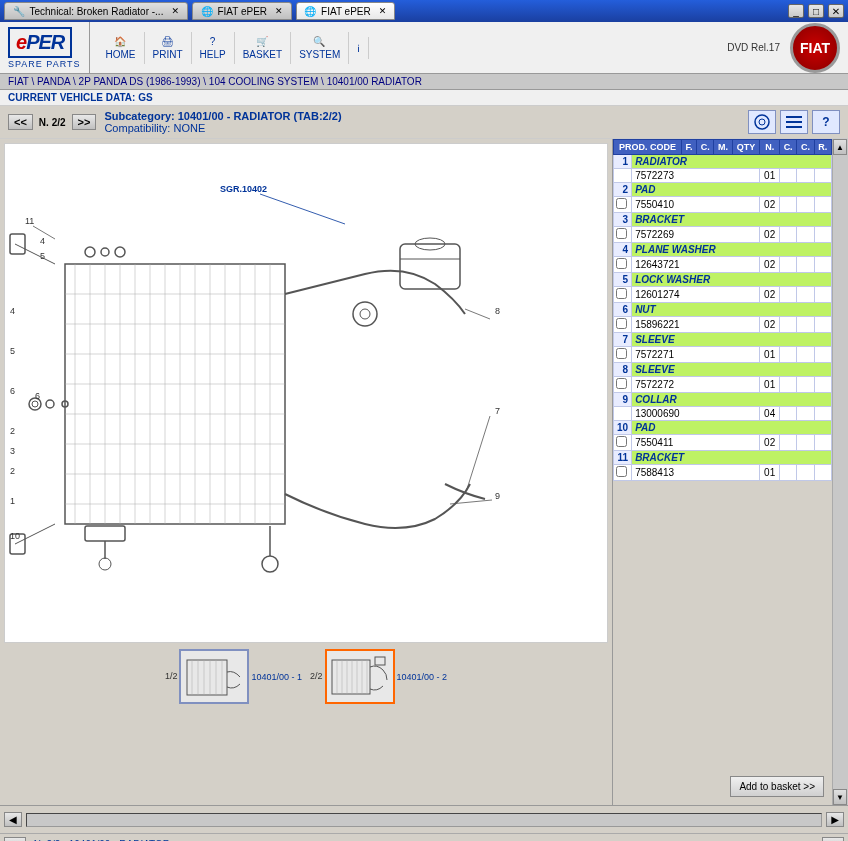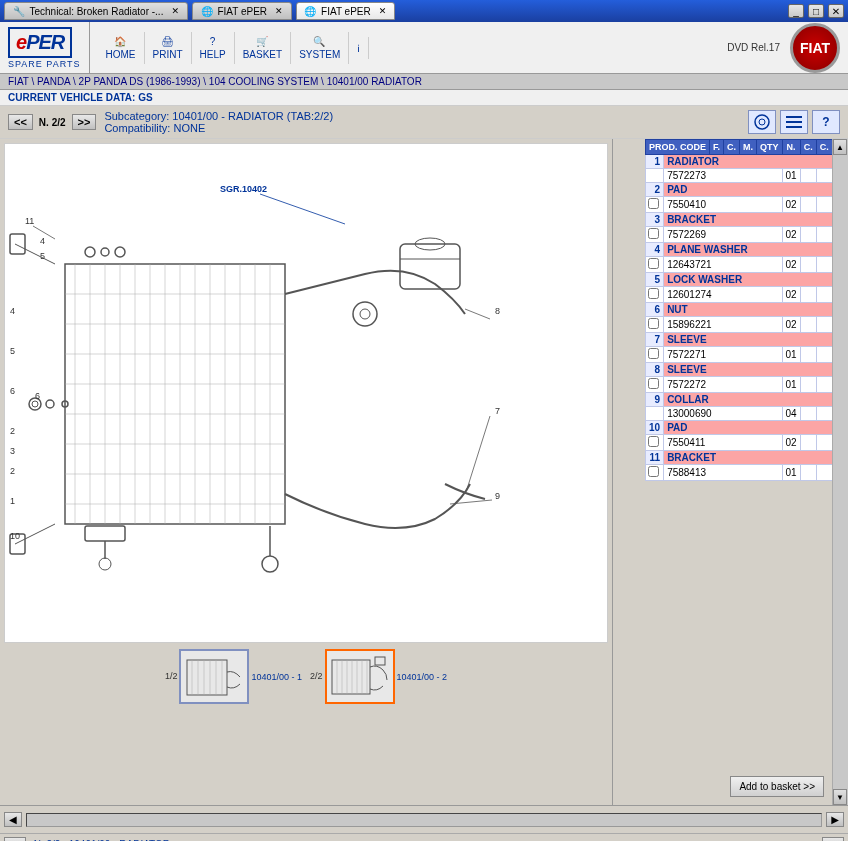--- a/index.html
+++ b/index.html
@@ -25,21 +25,21 @@
 
     
     .vehicle-bar { background: #f0f0f0; padding: 2px 8px; font-size: 10px; color: #003399; font-weight: bold; border-bottom: 1px solid #ccc; }
 
     
     .left-panel { flex: 1; padding: 4px; position: relative; overflow: hidden; }
     .nav-arrows { display: flex; align-items: center; gap: 2px; }
     .arrow-btn { background: linear-gradient(to bottom, #e8e8e8, #c0c0c0); border: 1px solid #888; padding: 1px 5px; cursor: pointer; font-weight: bold; font-size: 11px; }
     .page-num { font-size: 10px; font-weight: bold; padding: 0 4px; }
     .subcat-info { flex: 1; }
-    .subcat-title { font-size: 11px; font-weight: normal; color: #003399; }
+    .subcat-title { font-size: 11px; font-weight: bold; color: #003399; }
     .subcat-compat { font-size: 11px; color: #003399; }
     .view-icons { display: flex; gap: 4px; margin-left: auto; }
     .view-icon-btn { width: 28px; height: 24px; background: #e0e8ff; border: 1px solid #8090c0; cursor: pointer; display: flex; align-items: center; justify-content: center; }
 
     
     .diagram-area { width: 100%; height: 500px; background: white; border: 1px solid #ccc; position: relative; overflow: hidden; }
 
     
     .thumbnails { display: flex; gap: 8px; justify-content: center; margin-top: 6px; align-items: flex-start; }
     .thumb-container { display: flex; flex-direction: row; align-items: center; gap: 2px; }
@@ -48,21 +48,21 @@
     .thumb-label { font-size: 9px; color: #003399; text-align: center; }
     .thumb-page { font-size: 9px; color: #333; text-align: center; margin-bottom: 2px; }
 
     
     .right-panel { width: 220px; border-left: 1px solid #999; display: flex; flex-direction: column; }
 
     
     .parts-table { width: 100%; border-collapse: collapse; font-size: 10px; }
     .parts-table th { background: #4060c0; color: white; padding: 2px 3px; text-align: center; font-size: 9px; border: 1px solid #2040a0; white-space: nowrap; }
     .parts-table .row-num { background: #e8ecff; color: #003399; font-weight: bold; text-align: right; padding: 1px 3px; border: 1px solid #c0c8e8; }
-    .parts-table .row-name { background: #fca5a5; color: #003399; font-weight: bold; padding: 1px 3px; border: 1px solid #c0c8e8; }
+    .parts-table .row-name { background: #bef264; color: #003399; font-weight: bold; padding: 1px 3px; border: 1px solid #c0c8e8; font-style: italic; }
     .parts-table .row-code { background: white; padding: 1px 3px; border: 1px solid #c0c8e8; }
     .parts-table .row-qty { background: white; padding: 1px 3px; text-align: center; border: 1px solid #c0c8e8; }
     .checkbox-cell { width: 14px; padding: 1px 2px; border: 1px solid #c0c8e8; background: white; }
     .parts-checkbox { width: 11px; height: 11px; }
 
     .add-basket-btn { margin: 4px; padding: 4px 8px; background: linear-gradient(to bottom, #f0f0f0, #d0d0d0); border: 1px solid #888; cursor: pointer; font-size: 10px; color: #000; align-self: flex-end; }
 
     
     .bottom-bar { background: #d4d0c8; border-top: 1px solid #999; height: 28px; display: flex; align-items: center; padding: 0 4px; }
     .scroll-left { background: linear-gradient(to bottom, #e8e8e8, #c0c0c0); border: 1px solid #888; padding: 1px 4px; cursor: pointer; font-size: 10px; }
@@ -76,21 +76,21 @@
     .win-btn { background: linear-gradient(to bottom, #e8e8e8, #c8c8c8); border: 1px solid #666; border-radius: 2px; width: 16px; height: 14px; font-size: 10px; display: flex; align-items: center; justify-content: center; cursor: pointer; margin-left: 2px; }
     .v-scroll-btn { width: 14px; height: 16px; background: linear-gradient(to bottom, #e0e0e0, #c0c0c0); border: 1px solid #888; display: flex; align-items: center; justify-content: center; font-size: 8px; cursor: pointer; }
 
     .content-wrapper { display: flex; flex-direction: column; height: calc(841px - 22px - 52px - 20px - 20px); }
     .panels-wrapper { display: flex; flex: 1; overflow: hidden; }
 
     
     .right-scrollbar { width: 16px; background: #c8c8c8; display: flex; flex-direction: column; border-left: 1px solid #aaa; }
 
     
-    .parts-table-wrapper { flex: 1; overflow-y: auto; overflow-x: hidden; margin-left: 32px; }
+    .parts-table-wrapper { flex: 1; overflow-y: auto; overflow-x: hidden; }
   </style>
 </head>
 <body>
 
 <div class="taskbar">
   <div class="tab">
     <span>🔧</span>
     <span>Technical: Broken Radiator -...</span>
     <span style="margin-left:4px; font-size:9px;">✕</span>
   </div>

